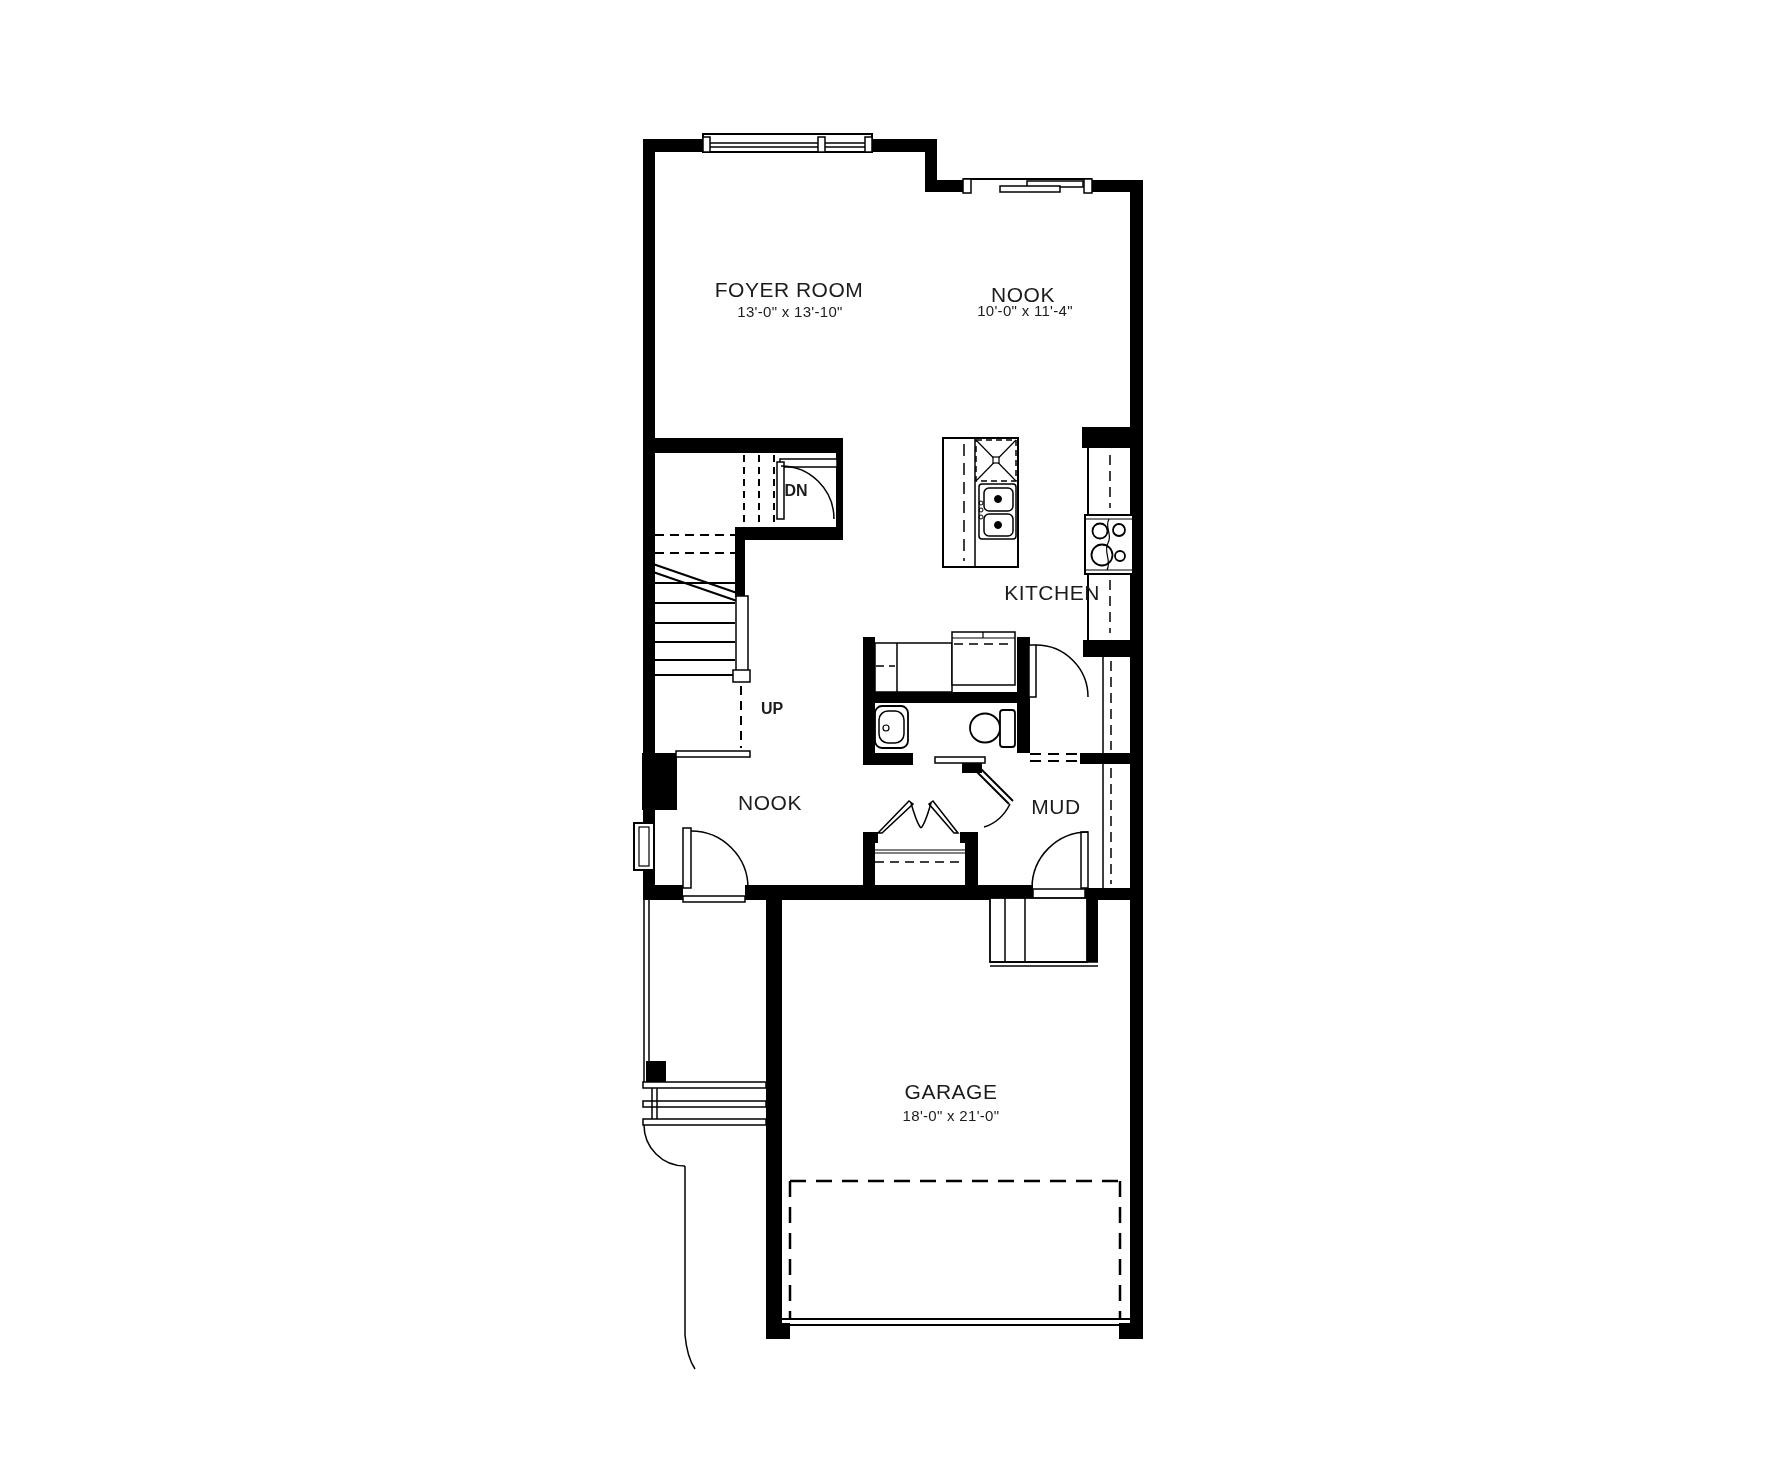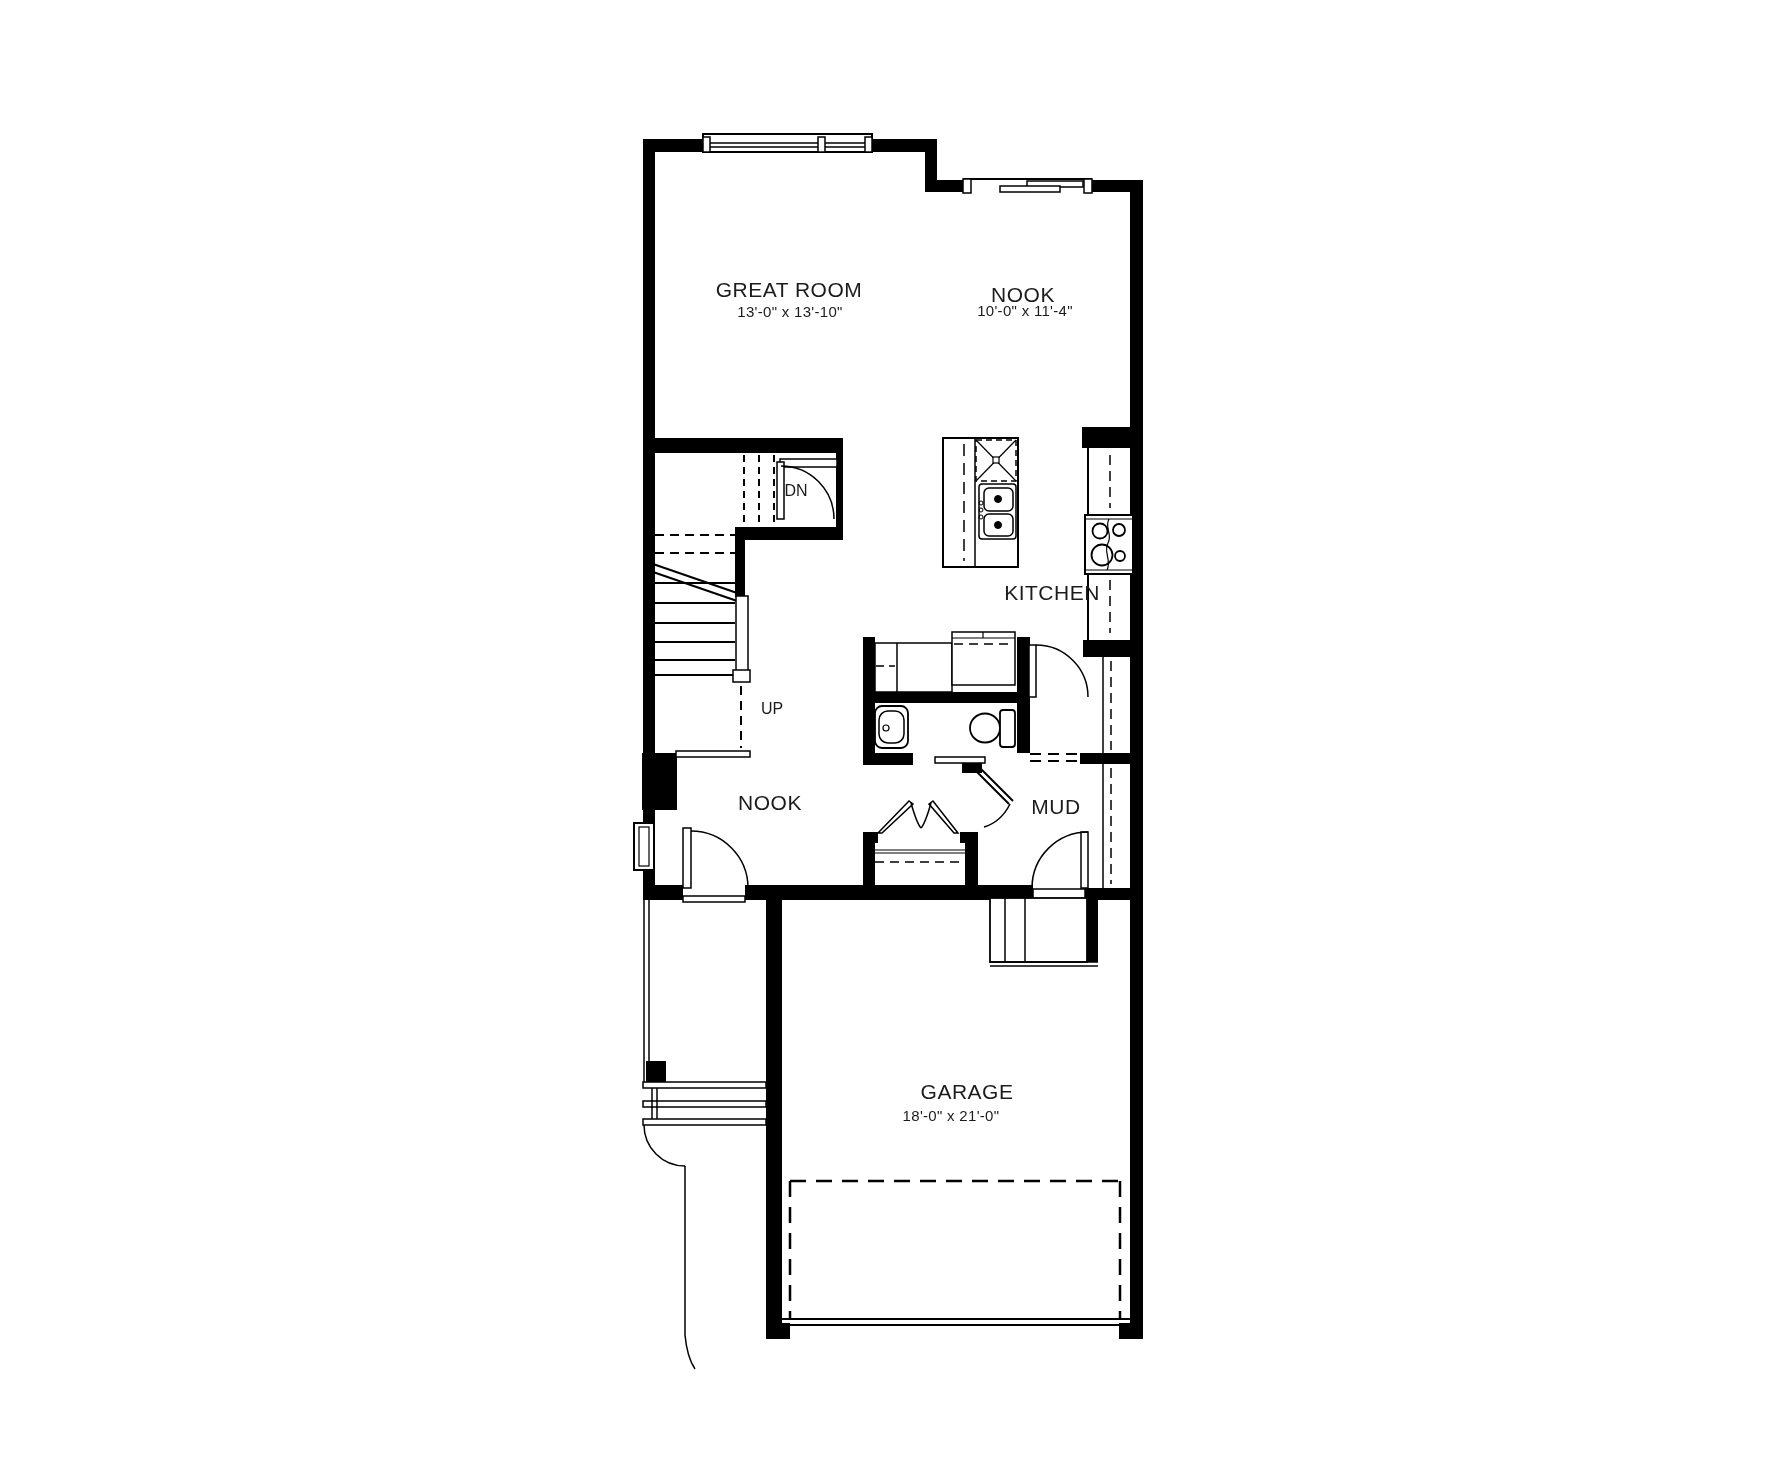--- a/index.html
+++ b/index.html
@@ -3,21 +3,21 @@
 <meta charset="utf-8">
 <style>
   html,body{margin:0;padding:0;background:#ffffff;}
   body{width:1780px;height:1480px;position:relative;font-family:"Liberation Sans",sans-serif;}
   .plan{position:absolute;left:0;top:0;width:1780px;height:1480px;background:#ffffff;}
   svg{position:absolute;left:0;top:0;}
   .lbl{position:absolute;transform:translate(-50%,-50%);color:#1c1c1c;white-space:nowrap;
        text-align:center;line-height:1;}
   .room{font-size:21px;letter-spacing:0.5px;}
   .dims{font-size:15px;letter-spacing:0.3px;}
-  .stair{font-size:16px;}
+  .stair{font-size:16px;font-weight:bold;}
 </style>
 </head>
 <body>
 
 <div class="plan">
 
 <svg width="1780" height="1480" viewBox="0 0 1780 1480">
 
   <g fill="#000000" stroke="none">
     <rect x="643" y="139" width="62" height="13"></rect>
@@ -244,31 +244,31 @@
     <rect x="646" y="1061" width="20" height="21"></rect>
   </g>
   <g stroke="#000" fill="none">
     <path d="M644,1125 A41,41 0 0 0 685,1166" stroke-width="1.5"></path>
     <line x1="685" y1="1166" x2="685" y2="1335" stroke-width="1.5"></line>
     <path d="M685,1335 Q687,1357 695,1369" stroke-width="1.5"></path>
   </g>
 
 </svg>
 
-  <div class="lbl room" style="left:789px;top:289px;">GREAT ROOM</div>
+  <div class="lbl room" style="left:789px;top:289px;">FOYER ROOM</div>
   <div class="lbl dims" style="left:790px;top:311px;">13'-0" x 13'-10"</div>
 
   <div class="lbl room" style="left:1023px;top:294px;">NOOK</div>
   <div class="lbl dims" style="left:1025px;top:310px;">10'-0" x 11'-4"</div>
 
   <div class="lbl room" style="left:1052px;top:592px;">KITCHEN</div>
 
   <div class="lbl room" style="left:770px;top:802px;">NOOK</div>
 
   <div class="lbl room" style="left:1056px;top:798px;margin-top:8px;">MUD</div>
 
-  <div class="lbl room" style="left:951px;top:1091px;margin-left:16px;">GARAGE</div>
+  <div class="lbl room" style="left:951px;top:1091px;">GARAGE</div>
   <div class="lbl dims" style="left:951px;top:1115px;">18'-0" x 21'-0"</div>
 
   <div class="lbl stair" style="left:796px;top:491px;">DN</div>
   <div class="lbl stair" style="left:772px;top:709px;">UP</div>
 
 </div>
 
 </body></html>

